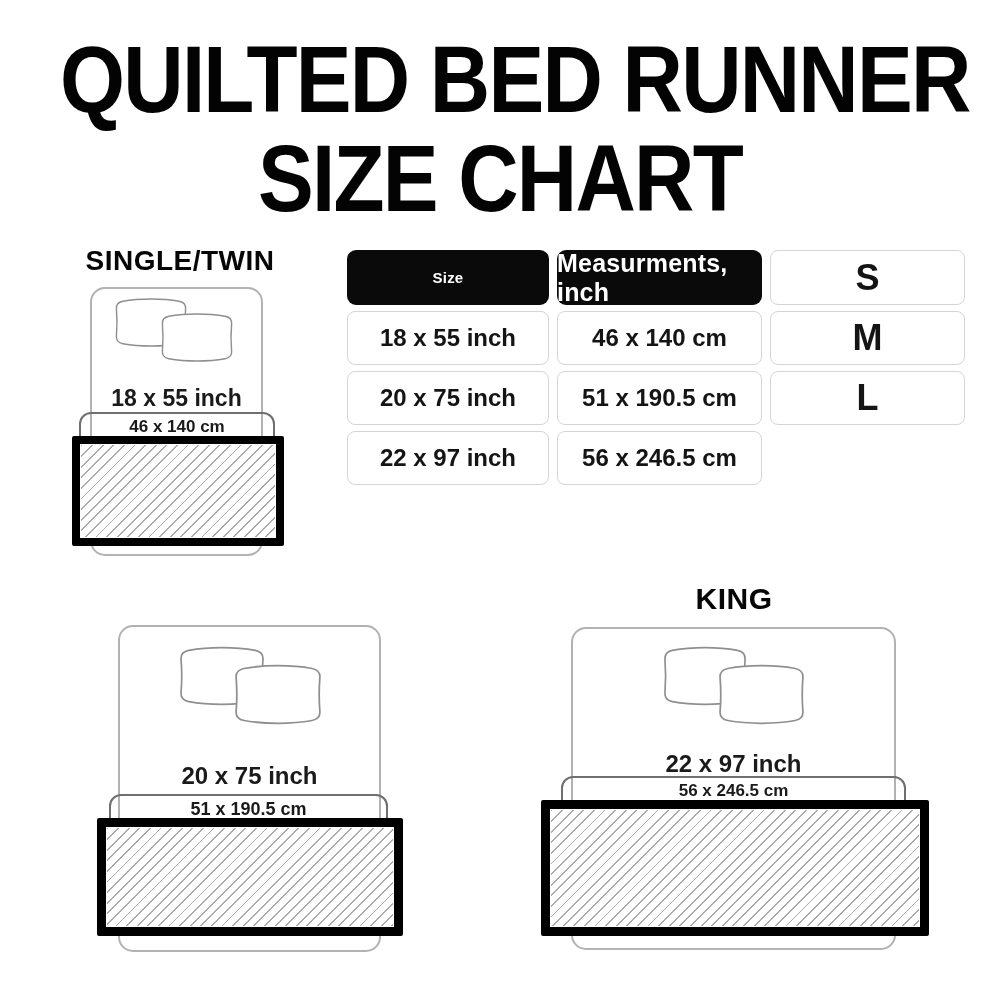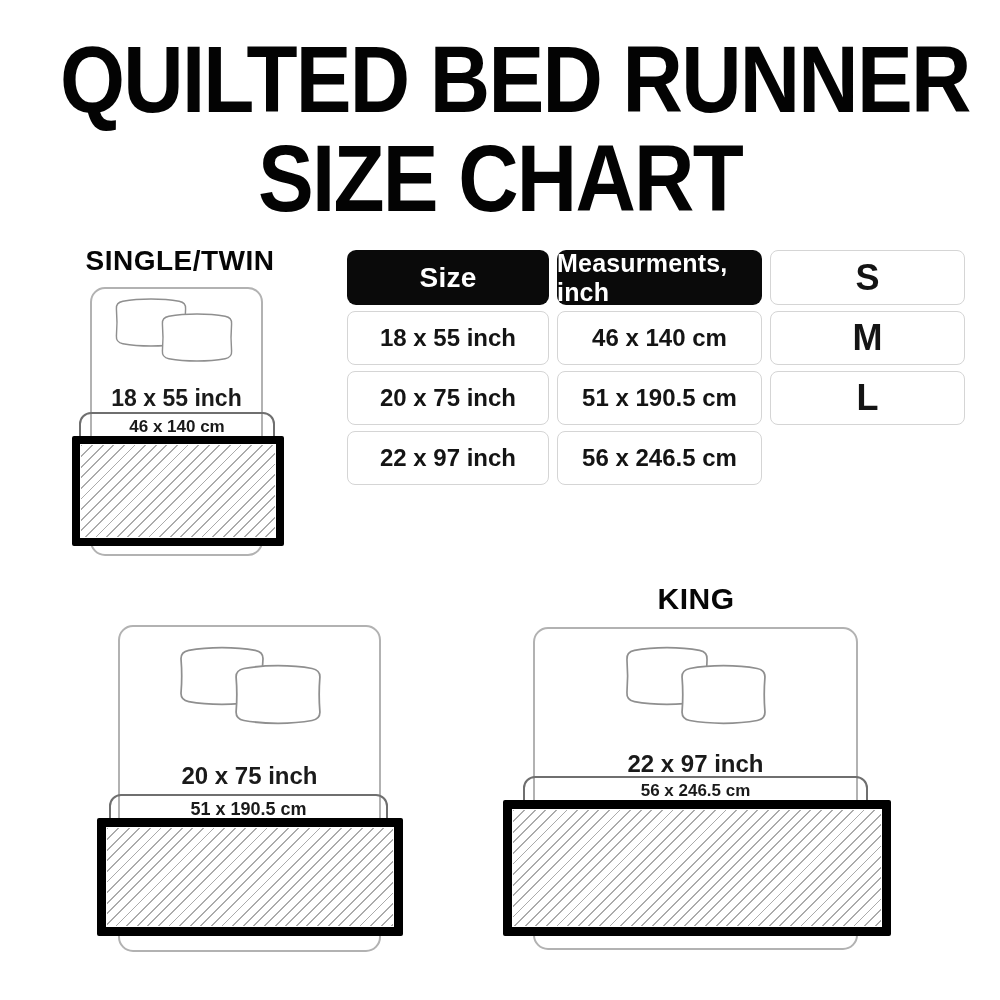--- a/index.html
+++ b/index.html
@@ -34,21 +34,21 @@
     grid-template-columns: 202px 205px 195px;
     grid-template-rows: 55px 54px 54px 54px;
     column-gap: 8px; row-gap: 6px;
   }
   .th {
     background: #0a0a0a; color: #fff;
     border-radius: 9px;
     display: flex; align-items: center; justify-content: center;
     font-weight: 700; font-size: 25px; letter-spacing: 0.2px;
   }
-  .th.size-col { font-size: 28px; }
+  .th.size-col { font-size: 15px; }
   .td {
     background: #fff;
     border: 1.5px solid #d5d5d5;
     border-radius: 8px;
     display: flex; align-items: center; justify-content: center;
     color: #141414; font-weight: 700; font-size: 24px;
   }
   .td.size-cell { font-size: 36px; }
 
   
@@ -106,21 +106,21 @@
   .dg-queen .diagram-label { left: 0; width: 312px; top: 4px; font-size: 30px; }
   .dg-queen .bed { left: 23px; top: 47px; width: 263px; height: 327px; }
   .dg-queen .pillow-1 { left: 82px; top: 66px; width: 90px; height: 64px; }
   .dg-queen .pillow-2 { left: 137px; top: 84px; width: 92px; height: 65px; }
   .dg-queen .dim-inch { left: 23px; width: 263px; top: 184px; font-size: 24px; }
   .dg-queen .bracket { left: 14px; top: 216px; width: 279px; height: 90px; }
   .dg-queen .dim-cm { left: 14px; width: 279px; top: 221px; font-size: 18px; }
   .dg-queen .runner { left: 2px; top: 240px; width: 306px; height: 118px; }
 
   
-  .dg-king { left: 496px; top: 578px; width: 400px; height: 376px; }
+  .dg-king { left: 534px; top: 578px; width: 400px; height: 376px; }
   .dg-king .diagram-label { left: 0; width: 400px; top: 4px; font-size: 30px; }
   .dg-king .bed { left: 37px; top: 49px; width: 325px; height: 323px; }
   .dg-king .pillow-1 { left: 127px; top: 66px; width: 88px; height: 64px; }
   .dg-king .pillow-2 { left: 182px; top: 84px; width: 91px; height: 65px; }
   .dg-king .dim-inch { left: 37px; width: 325px; top: 172px; font-size: 24px; }
   .dg-king .bracket { left: 27px; top: 198px; width: 345px; height: 90px; }
   .dg-king .dim-cm { left: 27px; width: 345px; top: 203px; font-size: 17px; }
   .dg-king .runner { left: 7px; top: 222px; width: 388px; height: 136px; }
 </style>
 </head>

